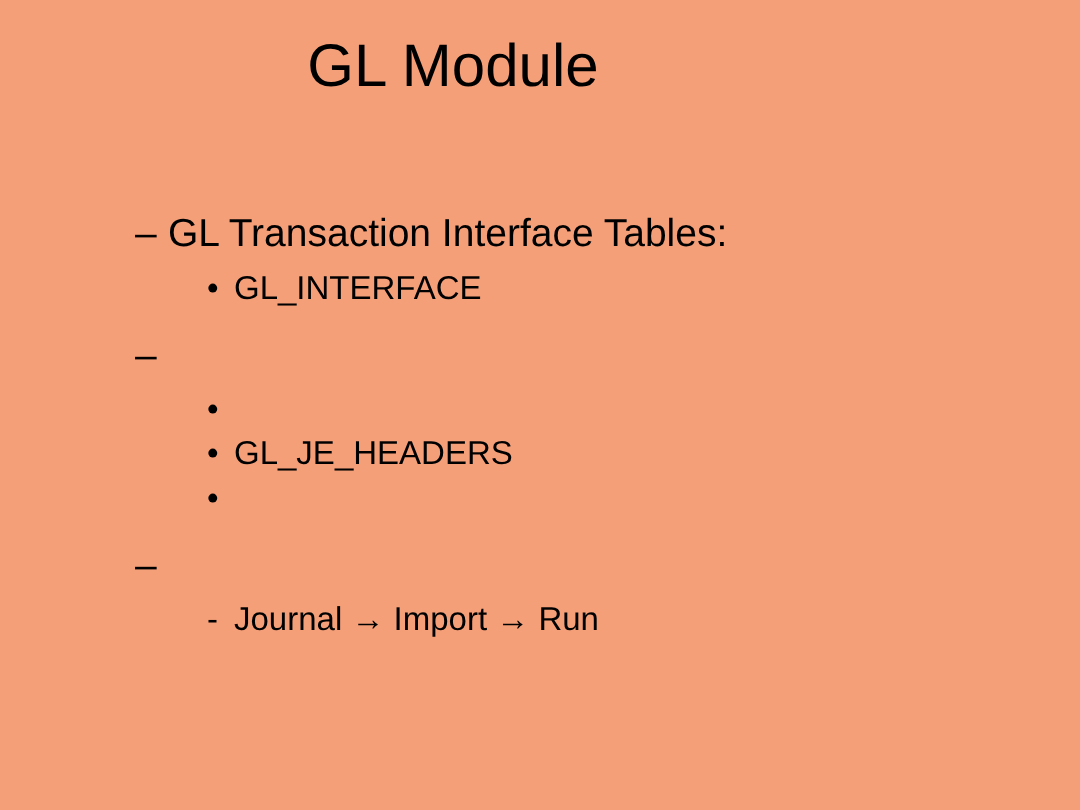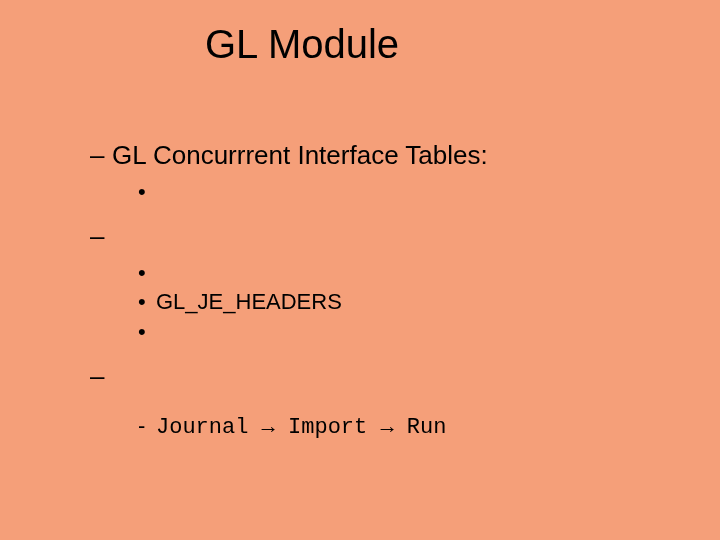--- a/index.html
+++ b/index.html
@@ -52,40 +52,40 @@
     font-size: 22px;
     line-height: 1.35;
     display: flex;
     align-items: baseline;
   }
   .bullet-item .bullet {
     width: 18px;
     flex: 0 0 18px;
   }
   .arrow {
-    font-family: Liberation Mono, monospace;
-    margin-top: 15px;
+    font-family: Liberation Sans, sans-serif;
   }
 </style>
 </head>
 <body>
 
 <div class="slide">
 
   <div class="title">GL Module</div>
 
   <div class="body">
 
     <div class="dash-item">
       <span class="dash">–</span>
-      <span>GL Concurrrent Interface Tables:</span>
+      <span>GL Transaction Interface Tables:</span>
     </div>
     <div class="bullet-list">
       <div class="bullet-item">
         <span class="bullet">•</span>
+        <span>GL_INTERFACE</span>
       </div>
     </div>
 
     <div class="dash-item">
       <span class="dash">–</span>
     </div>
     <div class="bullet-list">
       <div class="bullet-item">
         <span class="bullet">•</span>
       </div>

